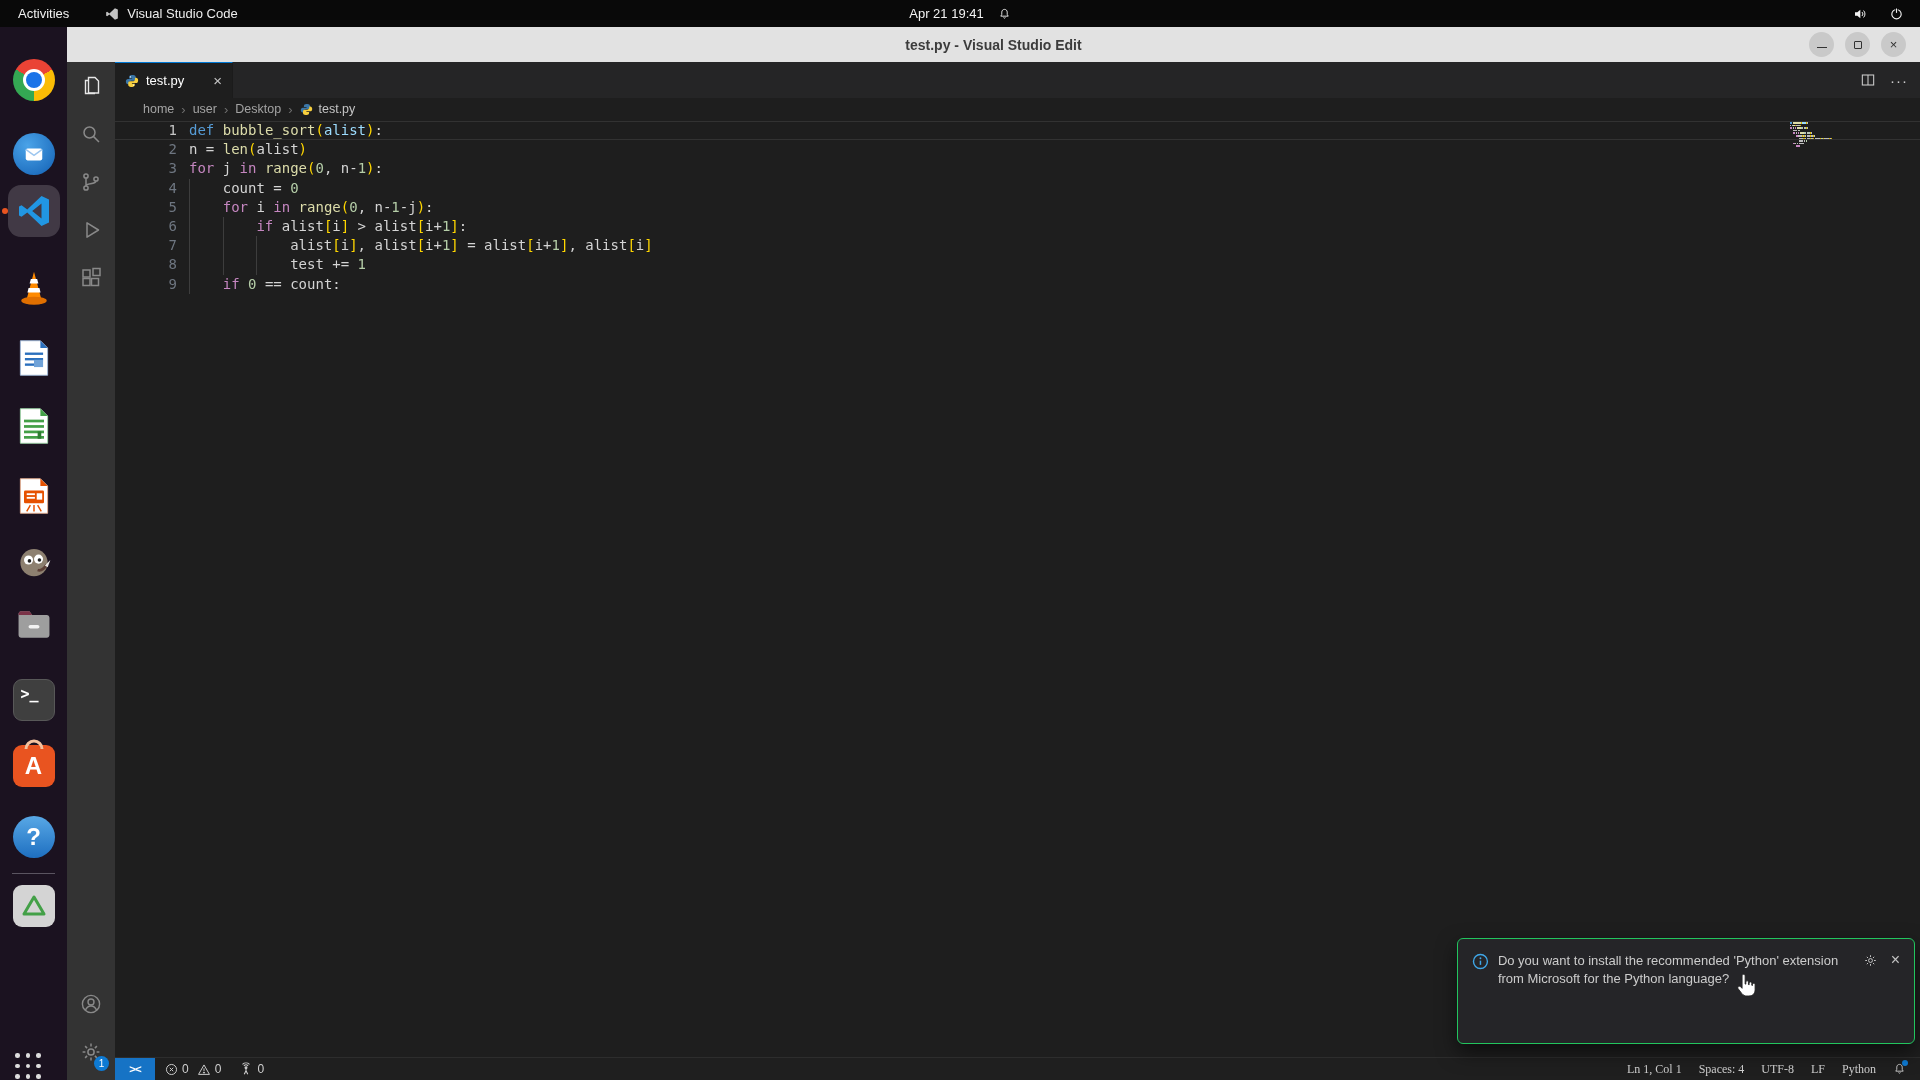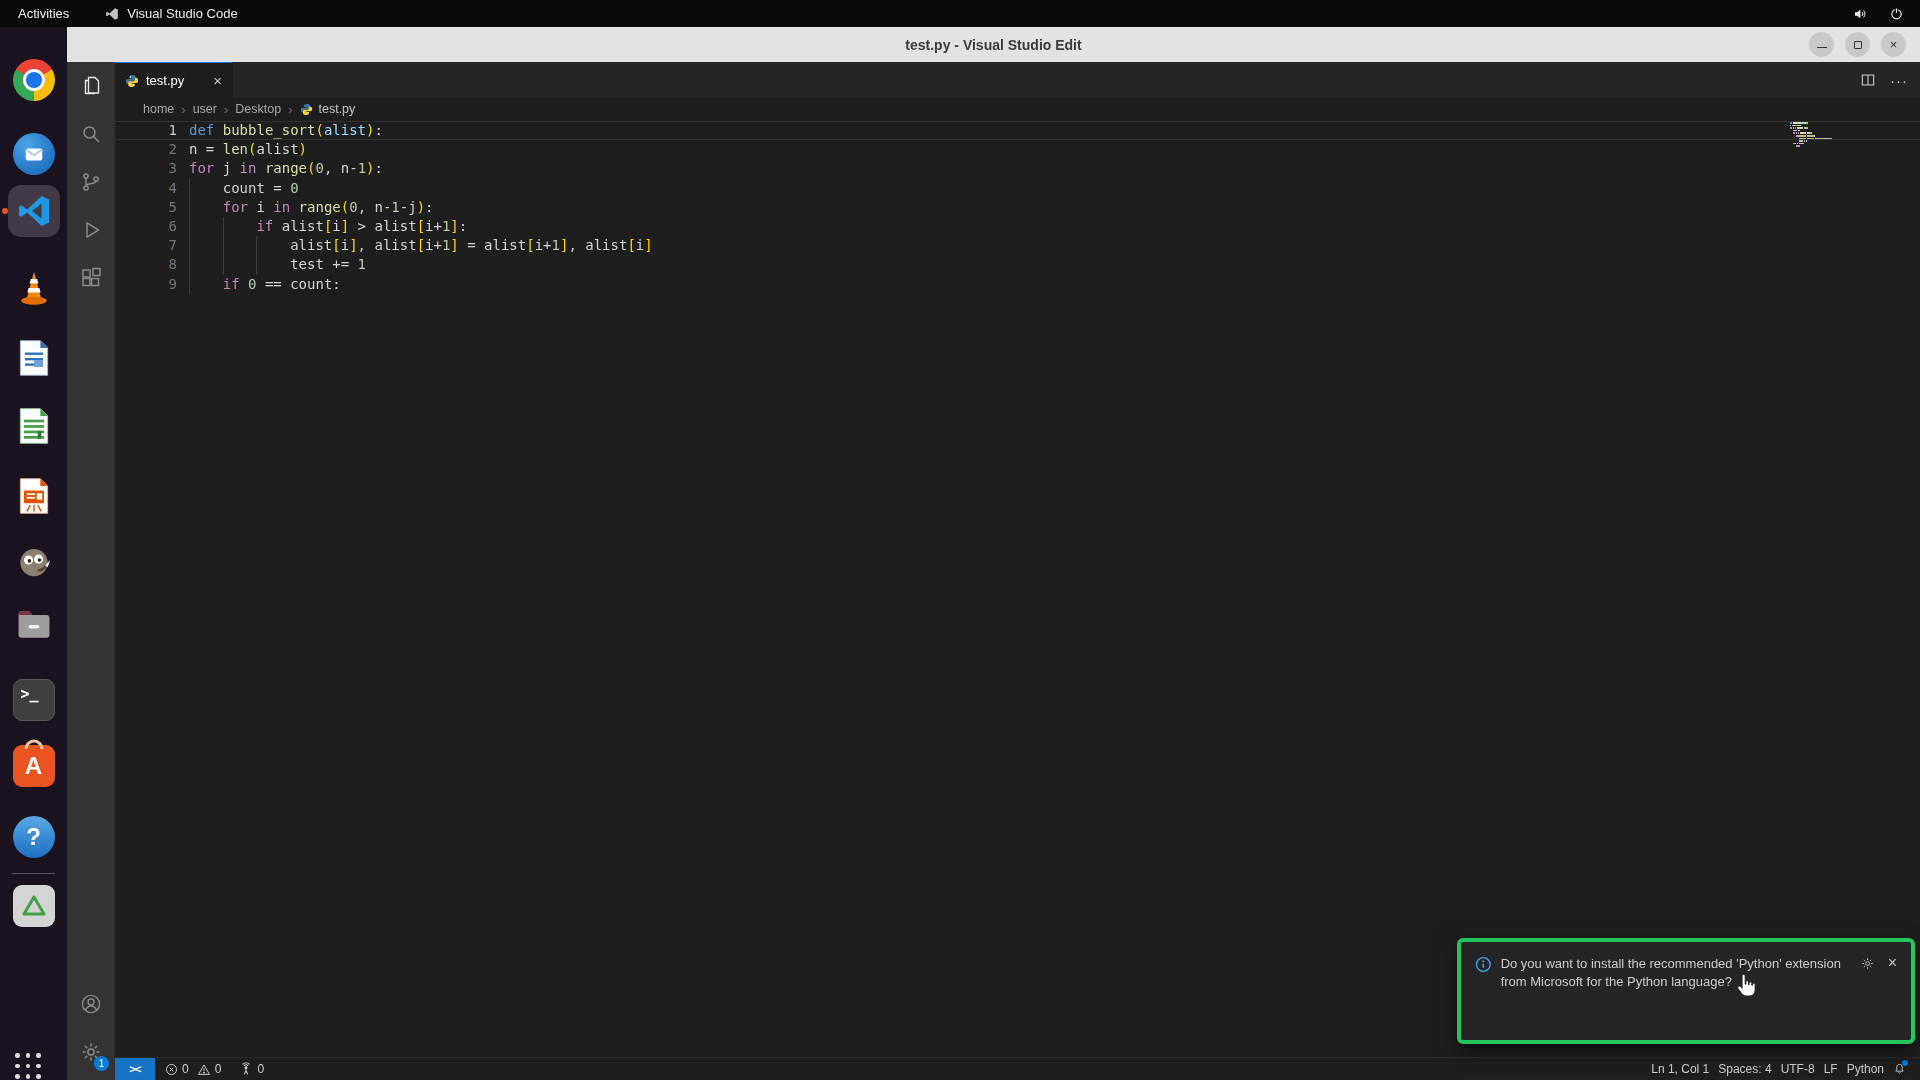--- a/index.html
+++ b/index.html
@@ -82,27 +82,27 @@
   .mm-line{display:flex;height:1.6px;margin-bottom:1px;}
   .mm-line i{height:1.6px;display:block;}
   .mm-k{background:#569cd6}.mm-c{background:#c586c0}.mm-f{background:#dcdcaa}.mm-v{background:#9cdcfe}
   .mm-n{background:#b5cea8}.mm-o{background:#bdbdbd}.mm-b{background:#d7b700}
 
   .statusbar{height:23px;flex:0 0 23px;background:#1f1f1f;border-top:1px solid #2d2d2d;display:flex;align-items:center;
     color:#cfcfcf;font-size:12px;}
   .remote{height:100%;width:40px;background:#1673c5;color:#fff;display:flex;align-items:center;justify-content:center;
     font-size:11.5px;font-weight:bold;letter-spacing:-1px;}
   .sb-group{display:flex;align-items:center;gap:4px;margin-left:10px;}
-  .sb-right{margin-left:auto;display:flex;align-items:center;gap:9px;margin-right:14px;}
+  .sb-right{margin-left:auto;display:flex;align-items:center;gap:17px;margin-right:14px;font-family:Liberation Serif, serif;}
   .sb-item{display:flex;align-items:center;gap:4px;}
   .bell-wrap{position:relative;}
   .bell-dot{position:absolute;right:-2px;top:-2px;width:6px;height:6px;border-radius:50%;background:#0e7ad3;}
 
   
-  .toast{position:absolute;left:1457px;top:938px;width:458px;height:106px;background:#252528;border:4px solid #22c55e;
+  .toast{position:absolute;left:1457px;top:938px;width:458px;height:106px;background:#252528;border:1px solid #22c55e;
     border-radius:6px;box-shadow:0 8px 20px rgba(0,0,0,.55);z-index:60;padding:13px 14px 10px 14px;color:#cfcfcf;}
   .toast-row{display:flex;align-items:flex-start;gap:9px;}
   .toast-msg{width:358px;font-size:13px;line-height:18px;color:#cccccc;}
   .toast-icons{margin-left:auto;display:flex;gap:13px;align-items:center;color:#c3c3c3;}
   .toast-close{font-size:16px;line-height:1;color:#c3c3c3;}
   .toast-btns{display:flex;justify-content:flex-end;gap:7px;margin-top:11px;}
   .btn{font-size:12.5px;padding:4px 13px;border-radius:2px;border:none;color:#fff;font-family:inherit;}
   .btn-primary{background:#0e74ca;}
   .btn-secondary{background:#313136;border:1px solid #5f5f5f;color:#e6e6e6;}
 
@@ -112,20 +112,29 @@
 <body>
 
 <div class="gnome-bar">
   <div class="gnome-left">
     <span>Activities</span>
     <span class="gnome-app">
       <svg width="14" height="14" viewBox="0 0 24 24">
           <path d="M17 2 7.5 11 3.7 8.2 2 9v6l1.7.8L7.5 13 17 22l5-2.3V4.3L17 2z" fill="#c2c2c2"></path>
         </svg>
       <span>Visual Studio Code</span>
+    </span>
+  </div>
+  <div class="gnome-clock">
+    <span style="pointer-events:auto;">Apr 21 19:41</span>
+    <span>
+      <svg width="13" height="14" viewBox="0 0 24 24" fill="none" stroke="#f2f2f2" stroke-width="1.7">
+          <path d="M12 3.5c-3 0-5 2.2-5 5v4.2L5.2 16h13.6L17 12.7V8.5c0-2.8-2-5-5-5z"></path>
+          <path d="M10.3 18.5a1.8 1.8 0 0 0 3.4 0"></path>
+        </svg>
     </span>
   </div>
   <div class="gnome-right">
     <span>
       <svg width="16" height="16" viewBox="0 0 24 24">
           <path d="M3 9.5v5h3.5L11 18.5V5.5L6.5 9.5z" fill="#f2f2f2"></path>
           <path d="M13.5 9a4.2 4.2 0 0 1 0 6M15.8 6.8a7.4 7.4 0 0 1 0 10.4" stroke="#f2f2f2" stroke-width="1.5" fill="none"></path>
         </svg>
     </span>
     <span>

